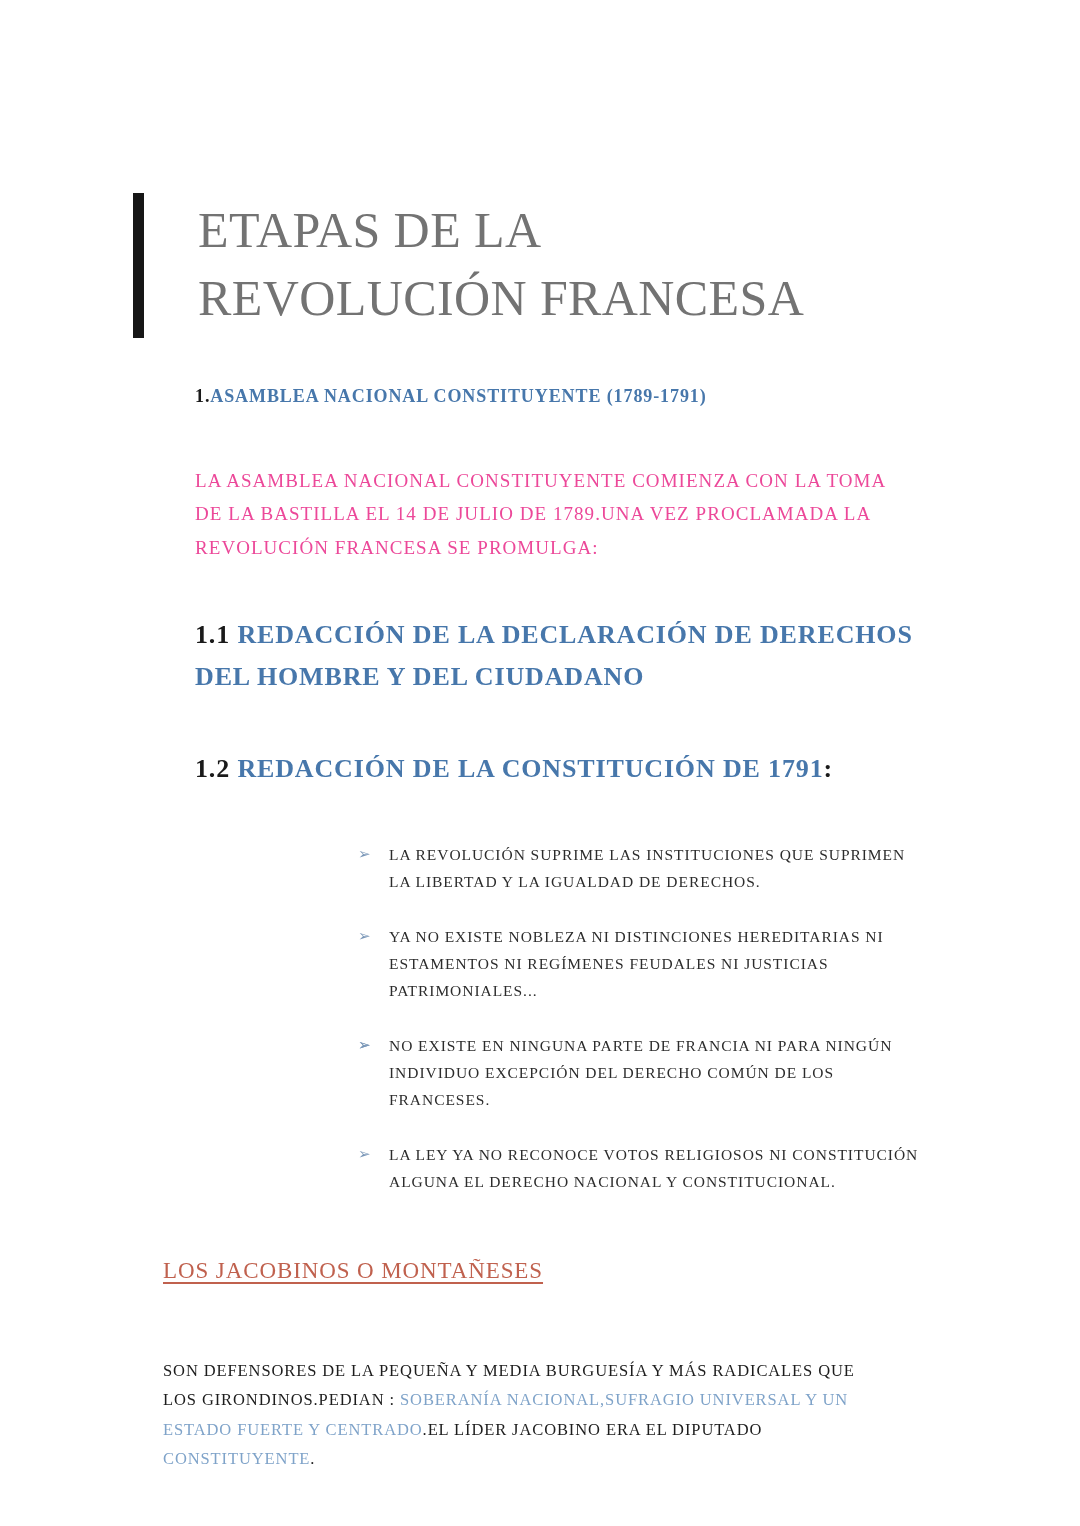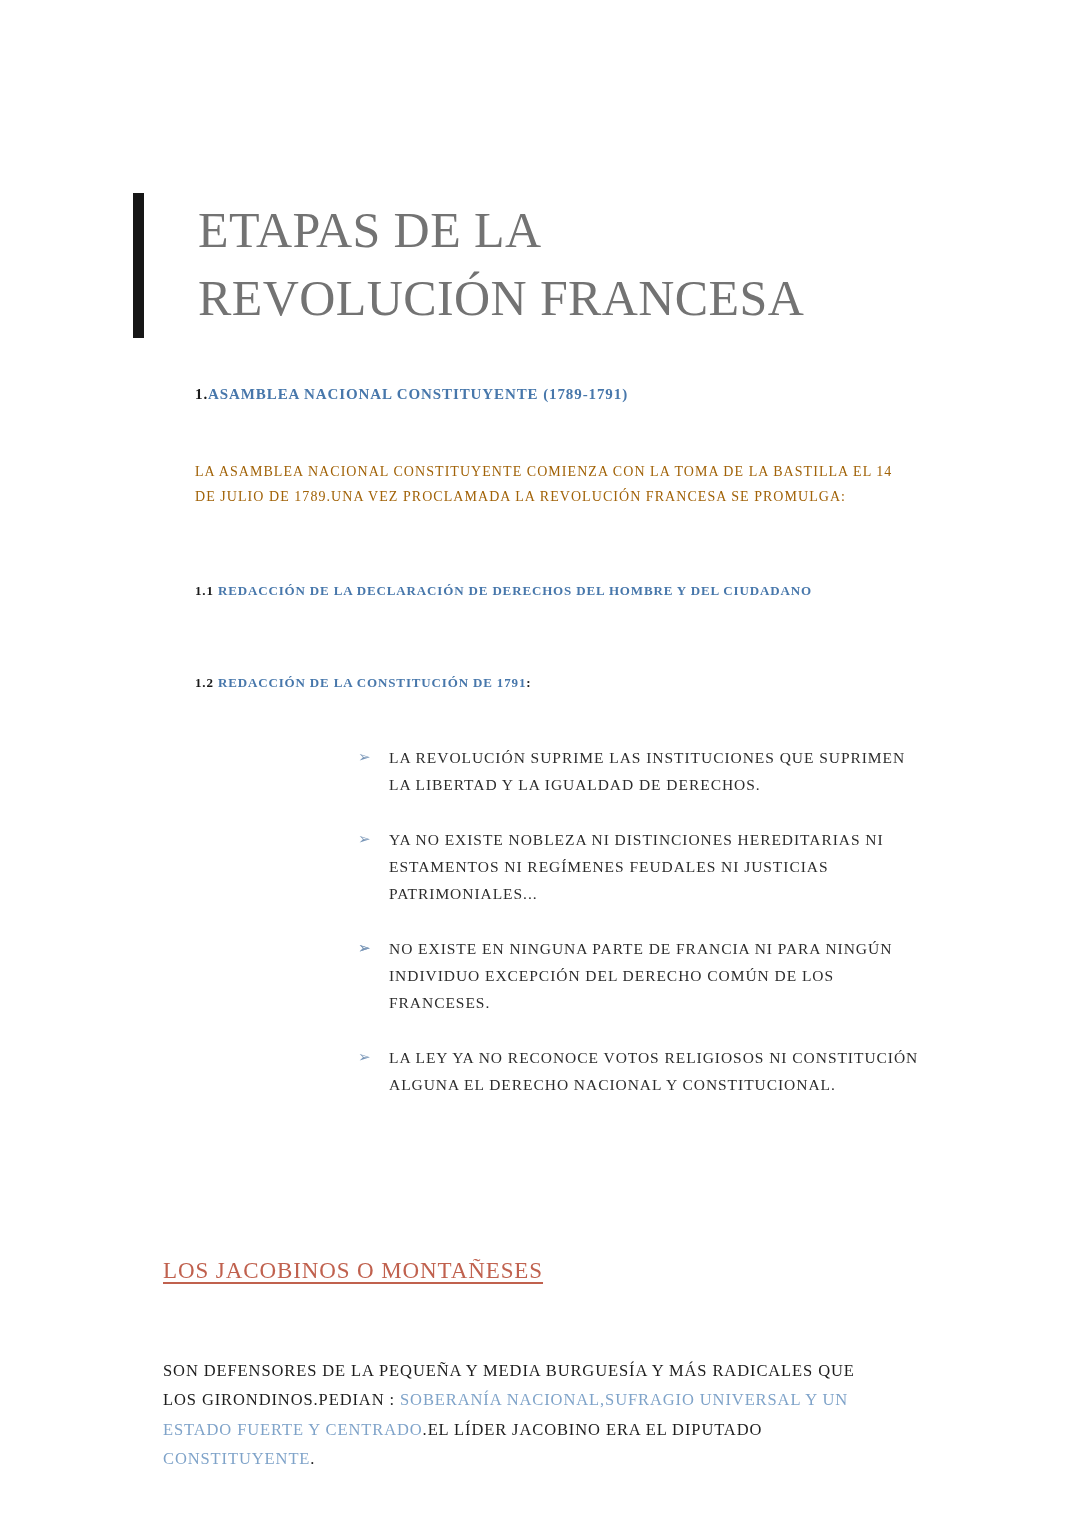--- a/index.html
+++ b/index.html
@@ -53,44 +53,44 @@
     top: 386px;
     width: 725px;
   }
 
   .h-num {
     color: #1a1a1a;
     font-weight: bold;
   }
 
   .h1-sec {
-    font-size: 15px;
+    font-size: 18px;
     letter-spacing: 0.9px;
     margin: 0 0 0 0;
     font-weight: bold;
   }
   .h1-sec .h-blue {
     color: #4777ab;
   }
 
   .body-para {
-    font-size: 14px;
+    font-size: 19px;
     letter-spacing: 1.05px;
     line-height: 1.75;
-    color: #a16207;
+    color: #ec4899;
     margin: 57px 0 0 0;
     max-width: 720px;
   }
 
   .h2-sec {
-    font-size: 13px;
+    font-size: 26px;
     letter-spacing: 0.85px;
     line-height: 1.62;
     font-weight: bold;
-    margin: 71px 0 0 0;
+    margin: 50px 0 0 0;
   }
   .h2-sec .h-blue {
     color: #4777ab;
   }
   .h2-sec .h-colon {
     color: #1a1a1a;
   }
 
   
   .bullets {

